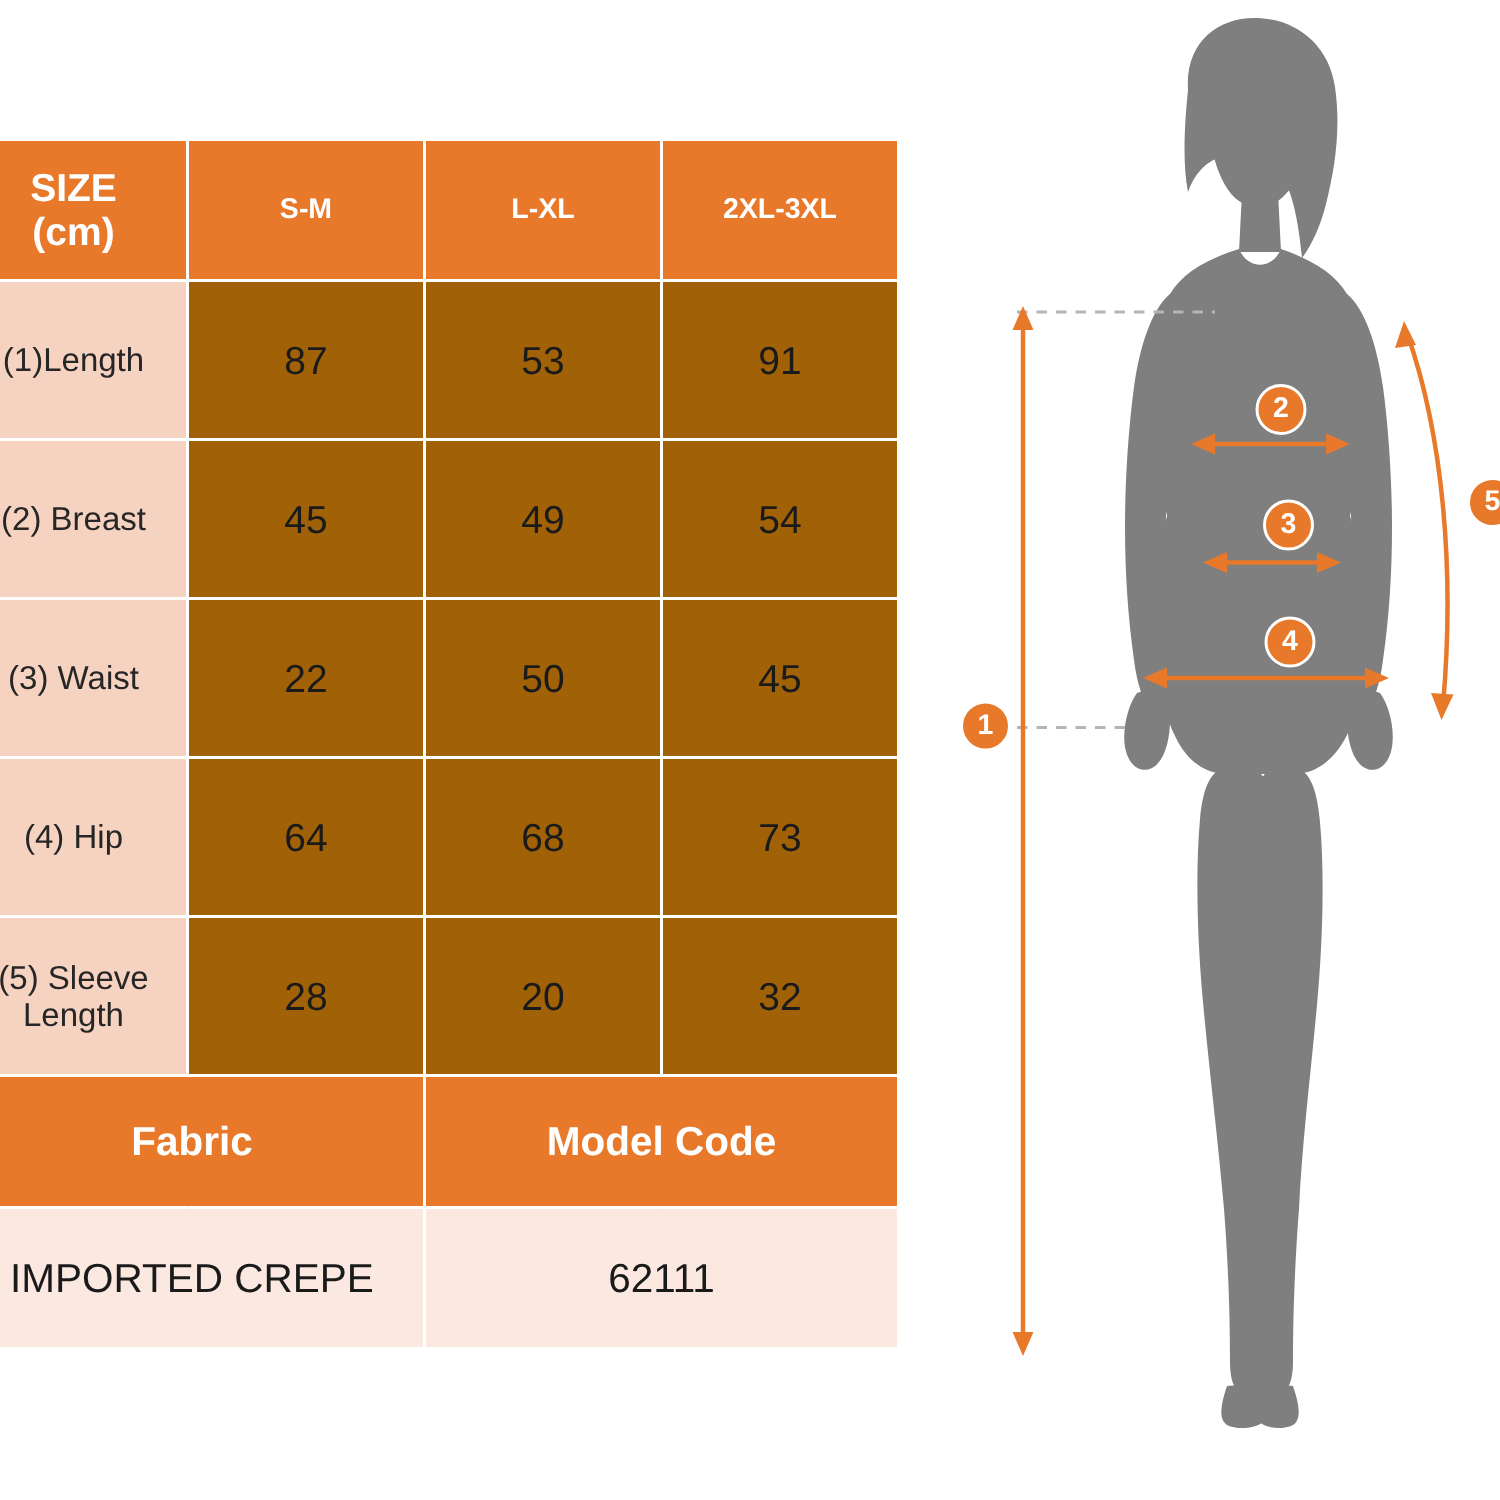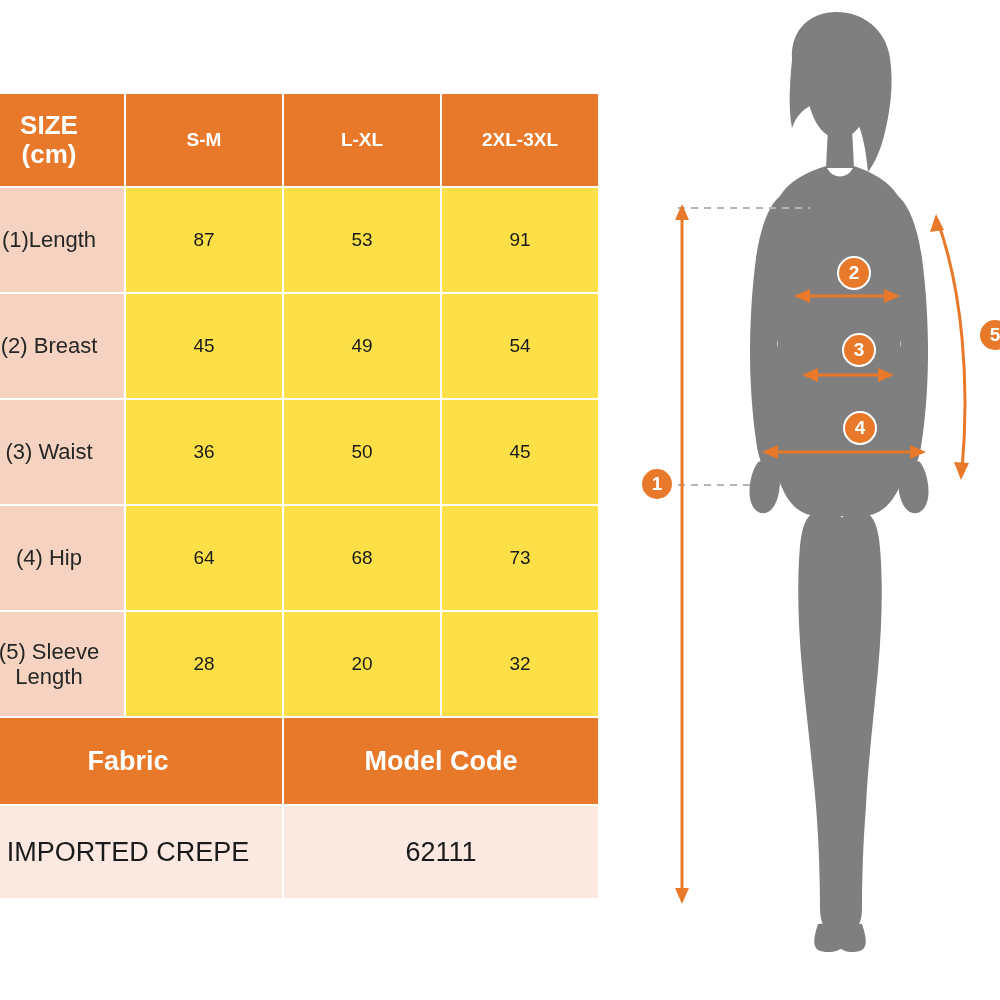--- a/index.html
+++ b/index.html
@@ -50,23 +50,23 @@
   .rowlabel {
     background: #f6d3c0;
     color: #262626;
     font-size: 22px;
     height: 104px;
     text-align: center;
     padding-left: 6px;
     line-height: 1.15;
   }
   .cell {
-    background: #fde047;
+    background: #a16207;
     color: #1a1a1a;
-    font-size: 19px;
+    font-size: 26px;
     height: 104px;
   }
   .band {
     background: #e8792a;
     color: #ffffff;
     font-weight: bold;
     font-size: 27px;
     height: 86px;
   }
   .footcell {
@@ -157,21 +157,21 @@
 
         <tr>
           <td class="rowlabel">(2) Breast</td>
           <td class="cell">45</td>
           <td class="cell">49</td>
           <td class="cell">54</td>
         </tr>
 
         <tr>
           <td class="rowlabel">(3) Waist</td>
-          <td class="cell">36</td>
+          <td class="cell">22</td>
           <td class="cell">50</td>
           <td class="cell">45</td>
         </tr>
 
         <tr>
           <td class="rowlabel">(4) Hip</td>
           <td class="cell">64</td>
           <td class="cell">68</td>
           <td class="cell">73</td>
         </tr>

